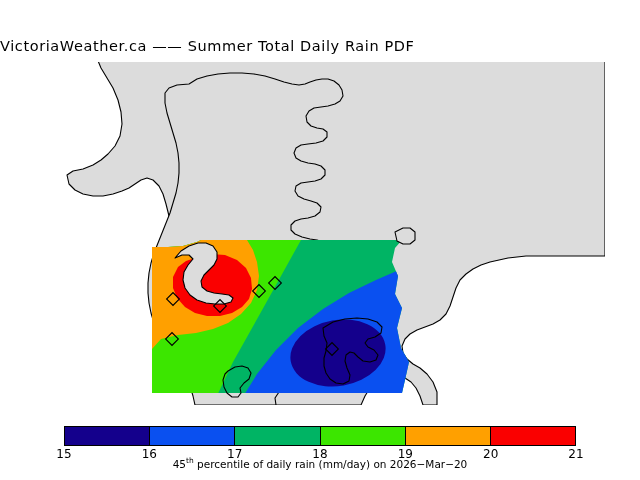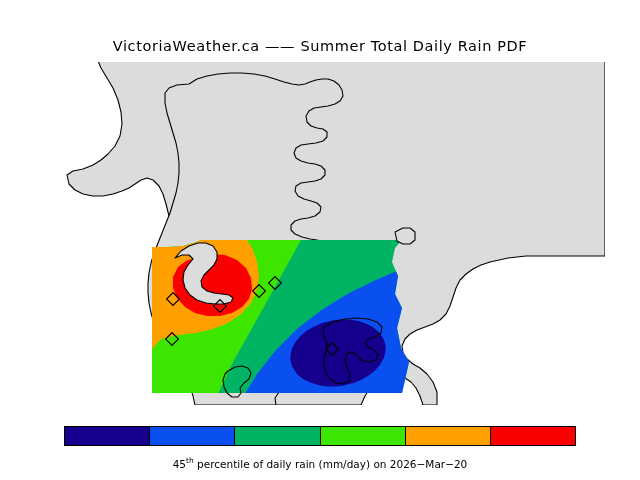--- a/index.html
+++ b/index.html
@@ -18,21 +18,20 @@
     position: relative;
     width: 640px;
     height: 480px;
     background: #ffffff;
   }
   #title {
     position: absolute;
     left: 0;
     top: 38px;
     width: 640px;
-    text-align: center;
     font-family: "DejaVu Sans", sans-serif;
     font-size: 14.5px;
     letter-spacing: 0.6px;
     color: #000000;
     white-space: pre;
   }
   #map-wrap {
     position: absolute;
     left: 65px;
     top: 62px;
@@ -260,16 +259,25 @@
     <div id="colorbar">
       <div class="cb-band" style="background: rgb(20, 0, 140);"></div>
       <div class="cb-band" style="background: rgb(10, 80, 240);"></div>
       <div class="cb-band" style="background: rgb(0, 180, 100);"></div>
       <div class="cb-band" style="background: rgb(60, 230, 0);"></div>
       <div class="cb-band" style="background: rgb(255, 160, 0);"></div>
       <div class="cb-band" style="background: rgb(250, 0, 0);"></div>
     </div>
   </div>
 
+  <div id="cb-ticks">
+    <span class="cb-tick" style="left:0%">15</span>
+    <span class="cb-tick" style="left:16.667%">16</span>
+    <span class="cb-tick" style="left:33.333%">17</span>
+    <span class="cb-tick" style="left:50%">18</span>
+    <span class="cb-tick" style="left:66.667%">19</span>
+    <span class="cb-tick" style="left:83.333%">20</span>
+    <span class="cb-tick" style="left:100%">21</span>
+  </div>
 
   <div id="caption"><span>45</span><sup>th</sup><span> percentile of daily rain (mm/day) on 2026−Mar−20</span></div>
 
 </div>
 
 </body></html>

